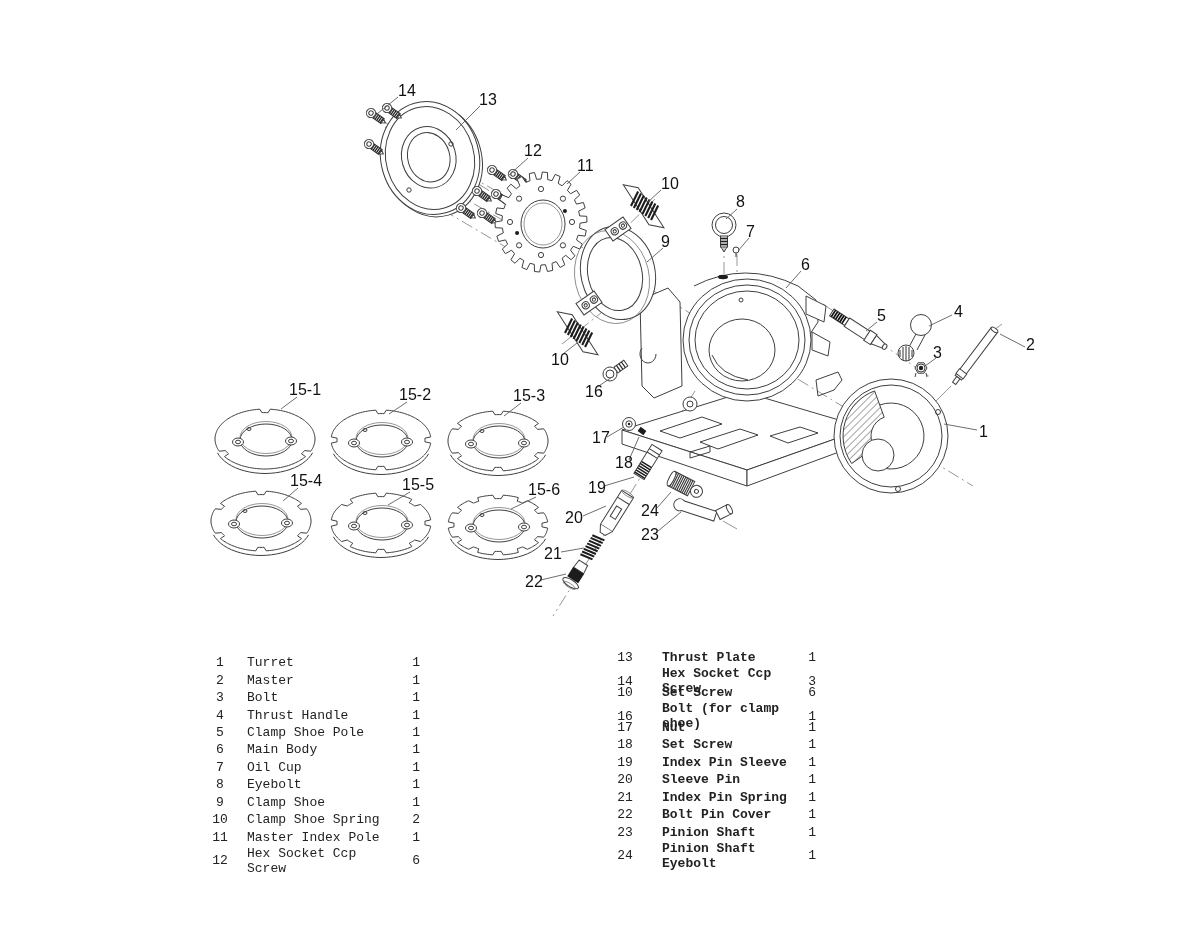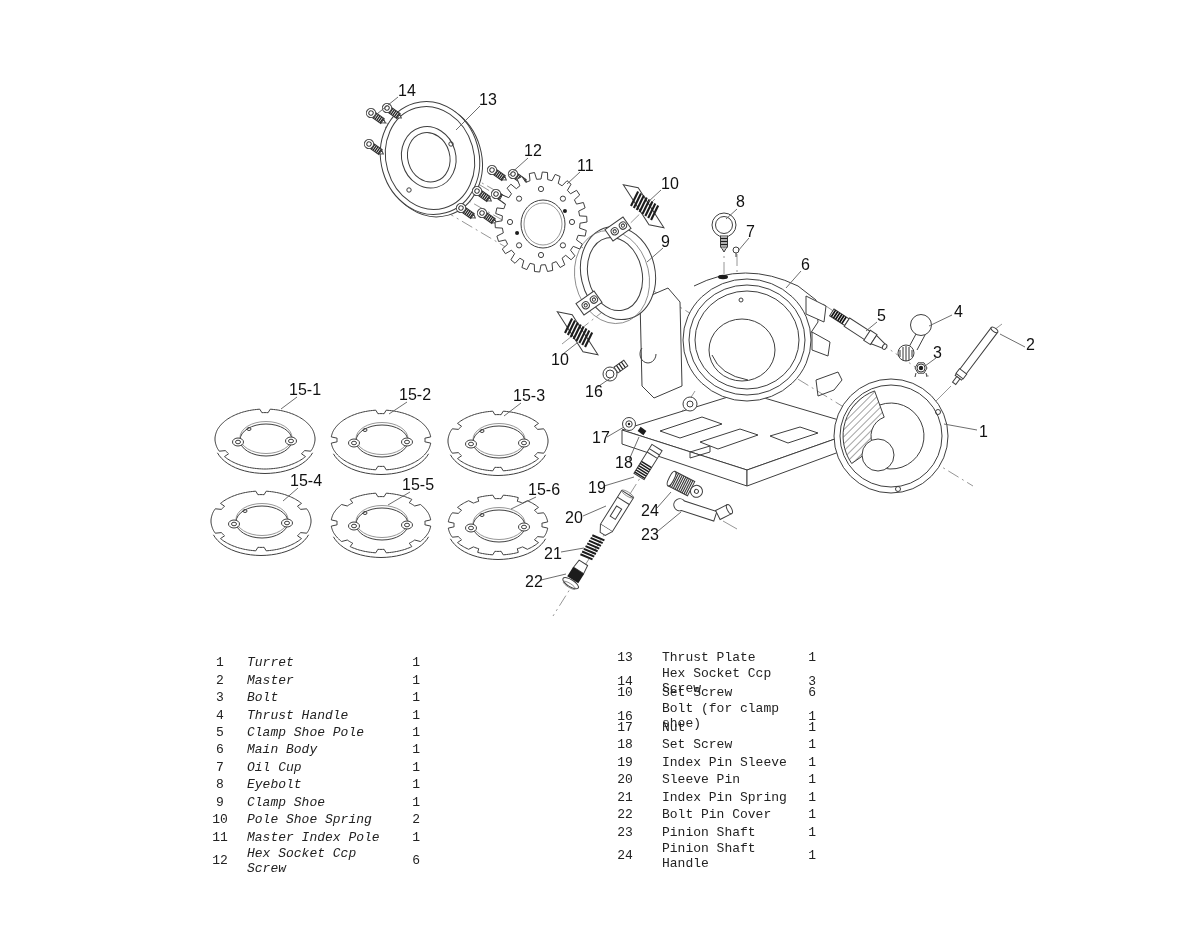--- a/index.html
+++ b/index.html
@@ -11,22 +11,22 @@
   .lnthin{fill:none;stroke:#6a6a6a;stroke-width:0.7;}
   .dk{fill:#1c1c1c;stroke:none;}
   .axis{fill:none;stroke:#8a8a8a;stroke-width:0.9;stroke-dasharray:12 4 2 4;}
   .ld{stroke:#5d5d5d;stroke-width:0.9;}
   text.co{font:16px "Liberation Sans",sans-serif;fill:#111;}
   .plist{position:absolute;color:#222;font:13px "Liberation Mono",monospace;}
   .prow{display:grid;height:17.45px;align-items:center;}
   .plist.left .prow{grid-template-columns:34px 158px 25px;}
   .plist.right .prow{grid-template-columns:34px 148px 26px;}
   .pno{text-align:center;}
-  .plist.left .pname{padding-left:10px;font-style:italic;}
-  .plist.right .pname{padding-left:20px;}
+  .plist.left .pname{padding-left:10px;}
+  .plist.right .pname{padding-left:20px;font-weight:bold;}
   .pqty{text-align:right;}
 </style>
 </head>
 <body>
 
 <div id="page">
 
 <svg width="1200" height="640" viewBox="0 0 1200 640">
   <defs>
     <pattern id="hatch" width="5" height="5" patternUnits="userSpaceOnUse" patternTransform="rotate(45)">
@@ -490,21 +490,21 @@
         <span class="pname">Eyebolt</span>
         <span class="pqty">1</span>
       </div>
   <div class="prow">
         <span class="pno">9</span>
         <span class="pname">Clamp Shoe</span>
         <span class="pqty">1</span>
       </div>
   <div class="prow">
         <span class="pno">10</span>
-        <span class="pname">Pole Shoe Spring</span>
+        <span class="pname">Clamp Shoe Spring</span>
         <span class="pqty">2</span>
       </div>
   <div class="prow">
         <span class="pno">11</span>
         <span class="pname">Master Index Pole</span>
         <span class="pqty">1</span>
       </div>
   <div class="prow">
         <span class="pno">12</span>
         <span class="pname">Hex Socket Ccp Screw</span>
@@ -563,18 +563,18 @@
         <span class="pname">Bolt Pin Cover</span>
         <span class="pqty">1</span>
       </div>
   <div class="prow">
         <span class="pno">23</span>
         <span class="pname">Pinion Shaft</span>
         <span class="pqty">1</span>
       </div>
   <div class="prow">
         <span class="pno">24</span>
-        <span class="pname">Pinion Shaft Handle</span>
+        <span class="pname">Pinion Shaft Eyebolt</span>
         <span class="pqty">1</span>
       </div>
 </div>
 
 </div>
 
 </body></html>

